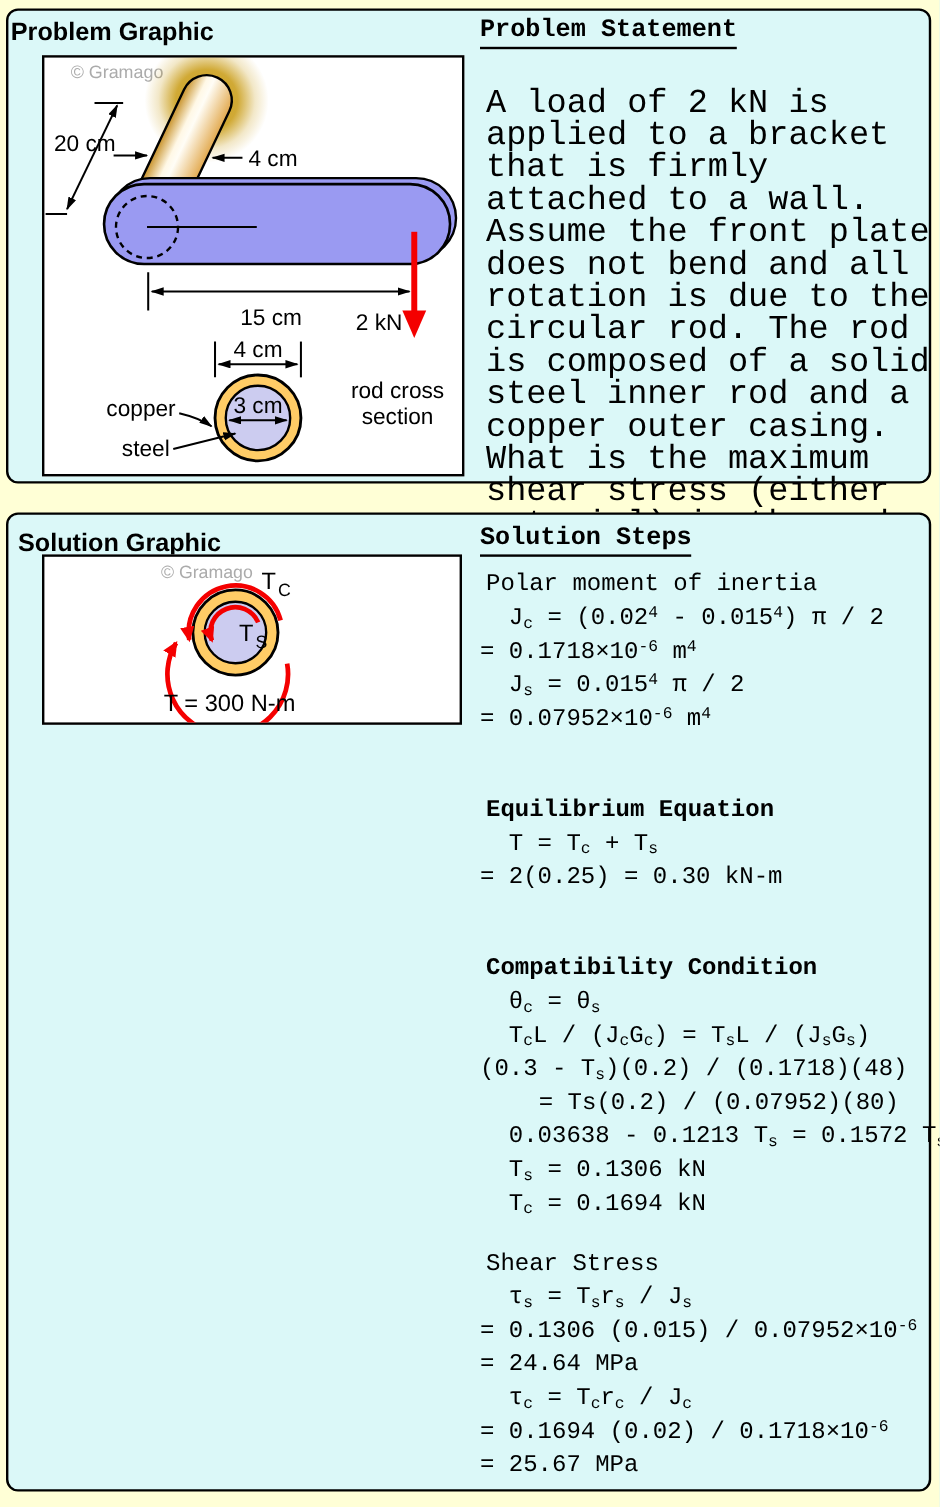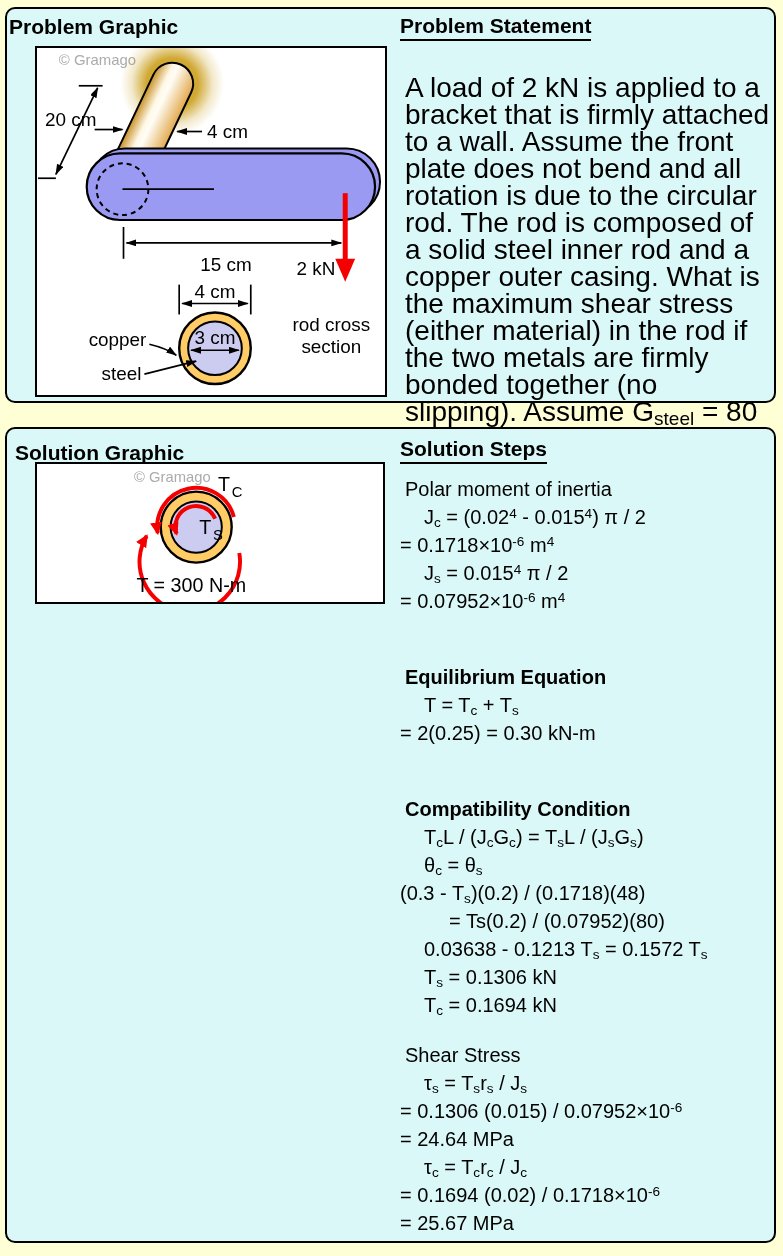--- a/index.html
+++ b/index.html
@@ -35,20 +35,21 @@
     position: absolute;
     background: #fff;
     border: 2px solid #000;
   }
   #gbox-problem { left: 28px; top: 37px; width: 352px; height: 351px; }
   #gbox-solution { left: 28px; top: 33px; width: 350px; height: 142px; }
   .col-text {
     position: absolute;
     left: 393px; top: 5px;
     width: 376px;
+    font-family: Liberation Mono, monospace;
   }
   .statement {
     margin: 36px 0 16px 5px;
     font-size: 28px;
     line-height: 27px;
     width: 371px;
   }
   #steps-list { margin-top: 14px; }
   .step-section { margin-top: 22px; }
   .step-section:first-child { margin-top: 0; }
@@ -197,22 +198,22 @@
           <div class="eq ind1">J<sub>s</sub> = 0.015<sup>4</sup> π / 2</div>
           <div class="eq ind2">= 0.07952×10<sup>-6</sup> m<sup>4</sup></div>
         </div>
         <div class="step-section">
           <div class="step-heading bold">Equilibrium Equation</div>
           <div class="eq ind1">T = T<sub>c</sub> + T<sub>s</sub></div>
           <div class="eq ind2">= 2(0.25) = 0.30 kN-m</div>
         </div>
         <div class="step-section">
           <div class="step-heading bold">Compatibility Condition</div>
+          <div class="eq ind1">θ<sub>c</sub> = θ<sub>s</sub></div>
           <div class="eq ind1">T<sub>c</sub>L / (J<sub>c</sub>G<sub>c</sub>) = T<sub>s</sub>L / (J<sub>s</sub>G<sub>s</sub>)</div>
-          <div class="eq ind1">θ<sub>c</sub> = θ<sub>s</sub></div>
           <div class="eq ind2">(0.3 - T<sub>s</sub>)(0.2) / (0.1718)(48)</div>
           <div class="eq ind3">= Ts(0.2) / (0.07952)(80)</div>
           <div class="eq ind1">0.03638 - 0.1213 T<sub>s</sub> = 0.1572 T<sub>s</sub></div>
           <div class="eq ind1">T<sub>s</sub> = 0.1306 kN</div>
           <div class="eq ind1">T<sub>c</sub> = 0.1694 kN</div>
         </div>
         <div class="step-section">
           <div class="step-heading">Shear Stress</div>
           <div class="eq ind1">τ<sub>s</sub> = T<sub>s</sub>r<sub>s</sub> / J<sub>s</sub></div>
           <div class="eq ind2">= 0.1306 (0.015) / 0.07952×10<sup>-6</sup></div>

